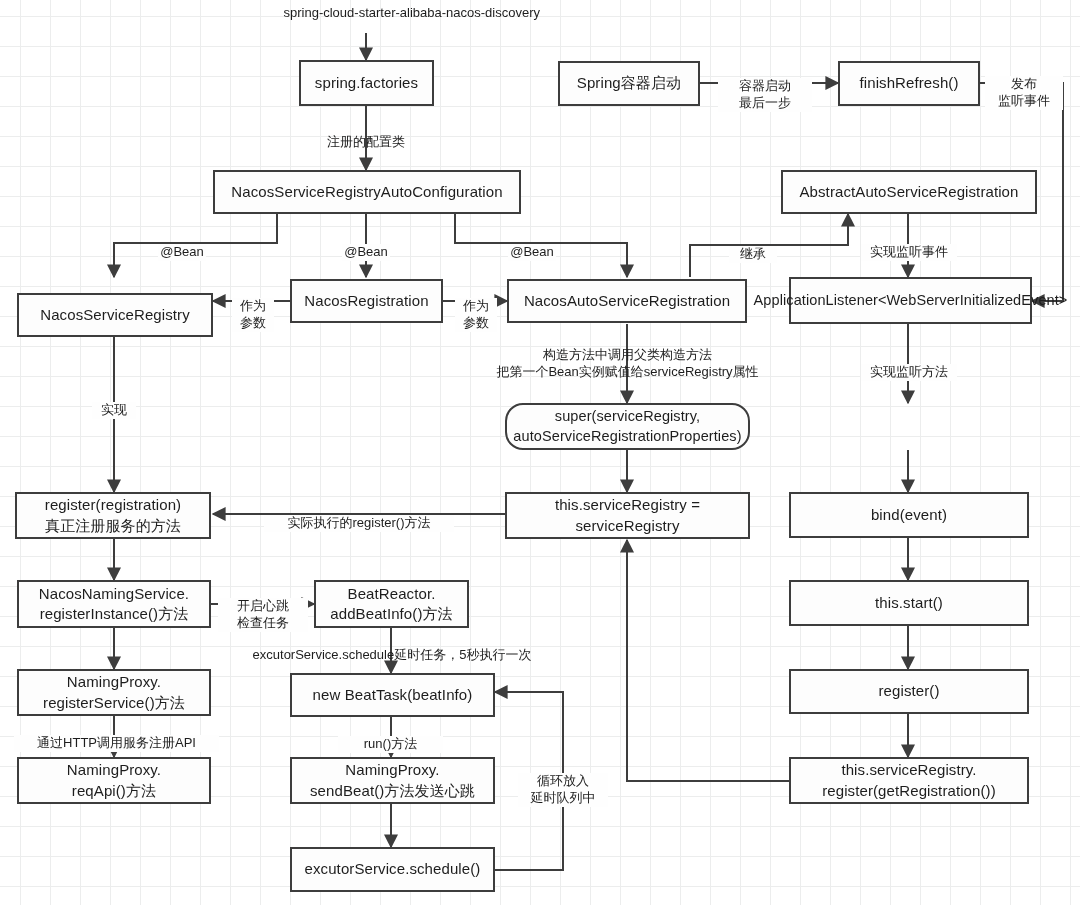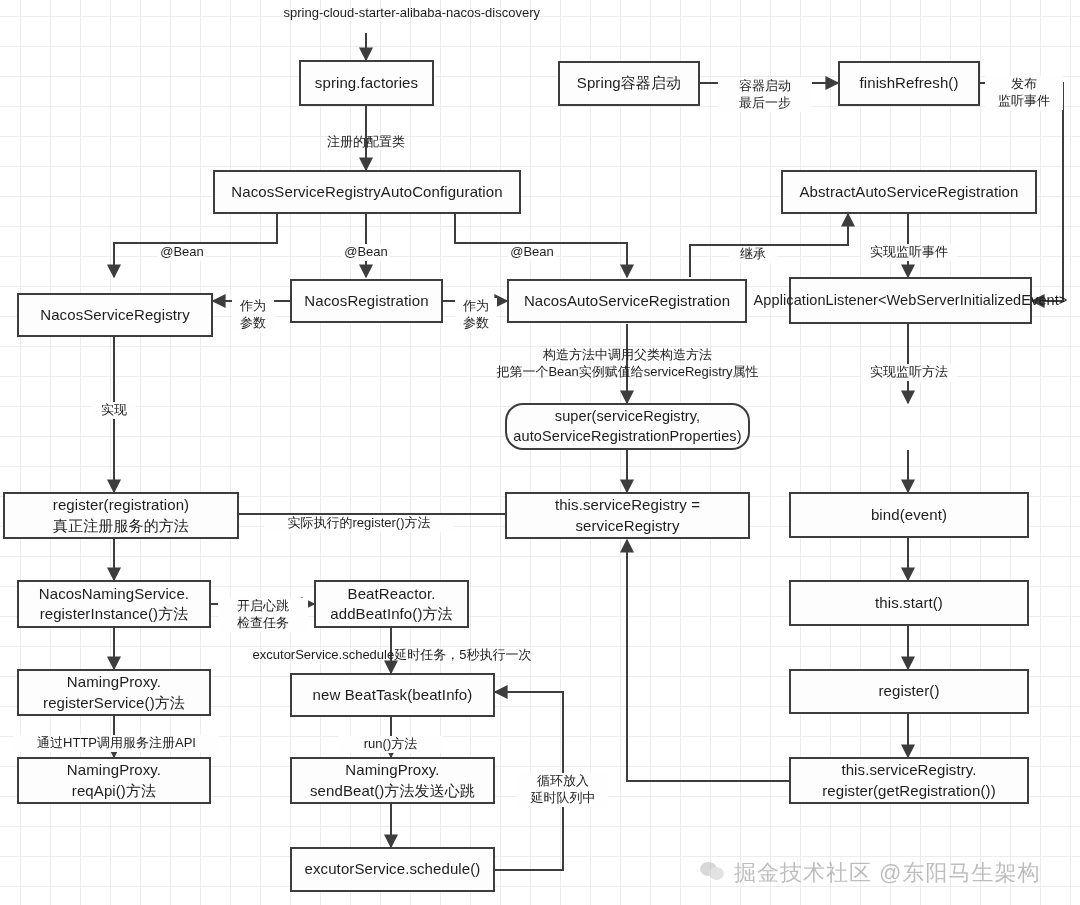--- a/index.html
+++ b/index.html
@@ -185,21 +185,21 @@
 
   <div class="node" style="left:789px; top:277px; width:243px; height:47px; font-size:14.5px;">ApplicationListener&lt;WebServerInitializedEvent&gt;</div>
 
   <div class="node" style="left:505px; top:403px; width:245px; height:47px; font-size:14.5px;border-radius:18px;">super(serviceRegistry, autoServiceRegistrationProperties)</div>
 
 
   <div class="node" style="left:505px; top:492px; width:245px; height:47px;">this.serviceRegistry = serviceRegistry</div>
 
   <div class="node" style="left:789px; top:492px; width:240px; height:46px;">bind(event)</div>
 
-  <div class="node" style="left: 3px; top: 492px; width: 236px; height: 47px; white-space: pre-line;">register(registration)
+  <div class="node" style="left: 15px; top: 492px; width: 196px; height: 47px; white-space: pre-line;">register(registration)
 真正注册服务的方法</div>
 
   <div class="node" style="left:789px; top:580px; width:240px; height:46px;">this.start()</div>
 
   <div class="node" style="left: 17px; top: 580px; width: 194px; height: 48px; white-space: pre-line;">NacosNamingService.
 registerInstance()方法</div>
 
   <div class="node" style="left: 314px; top: 580px; width: 155px; height: 48px; white-space: pre-line;">BeatReactor.
 addBeatInfo()方法</div>
 
@@ -259,21 +259,14 @@
 
   <div class="edge-label" style="left:222px; top:637px; width:340px;">excutorService.schedule延时任务，5秒执行一次</div>
 
   <div class="edge-label" style="left:14px; top:725px; width:205px; background:#fefefe;">通过HTTP调用服务注册API</div>
 
   <div class="edge-label" style="left:338px; top:726px; width:105px; background:#fefefe;">run()方法</div>
 
   <div class="edge-label" style="left: 518px; top: 763px; width: 90px; background: rgb(254, 254, 254); white-space: pre-line;">循环放入
 延时队列中</div>
 
-  <div id="watermark">
-    <span class="wechat-badge">
-      <span class="b1"></span>
-        <span class="b2"></span>
-    </span>
-    <span>掘金技术社区 @东阳马生架构</span>
-  </div>
 
 </div>
 
 </body></html>

